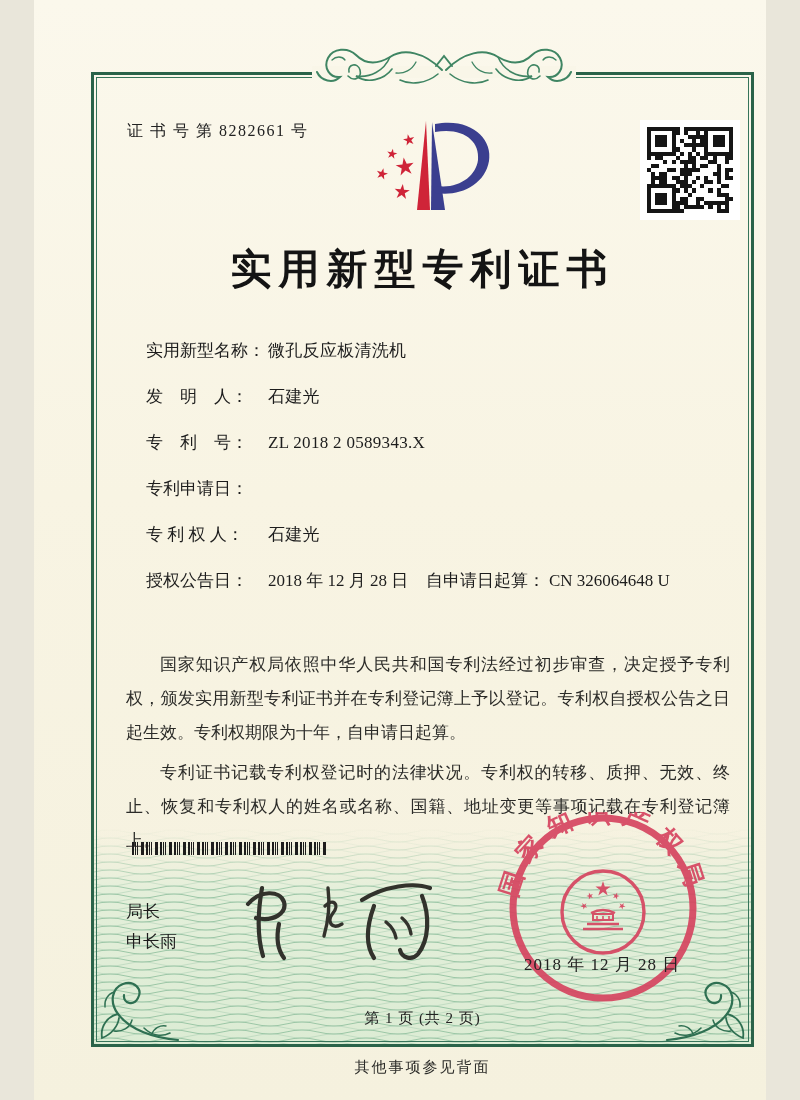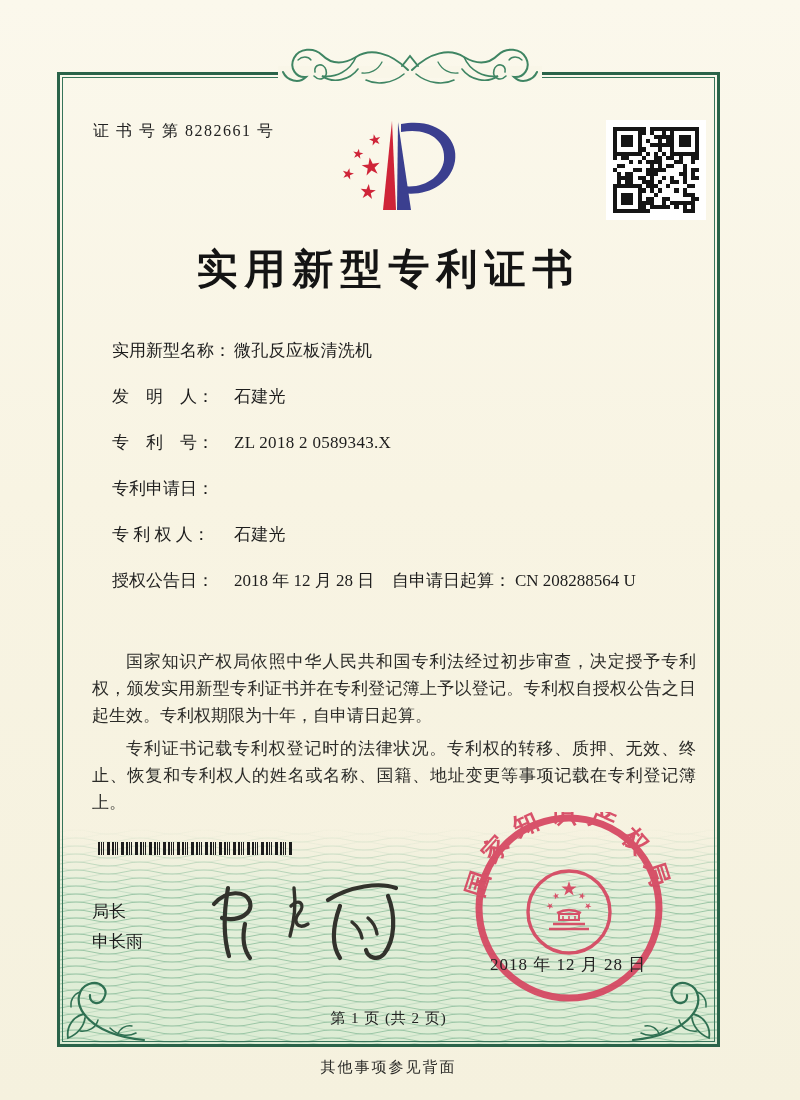--- a/index.html
+++ b/index.html
@@ -1,17 +1,17 @@
 <!DOCTYPE html>
 <html><head>
 <meta charset="utf-8">
 <style>
   html,body{margin:0;padding:0;}
   body{background:#e9e6da;font-family:"Liberation Serif","DejaVu Serif",serif;}
-  .page{position:relative;width:800px;height:1100px;margin:0 auto;overflow:hidden;
+  .page{position:relative;width:732px;height:1100px;margin:0 auto;overflow:hidden;
         background:linear-gradient(180deg,#fbf8ec 0%,#f8f4e3 45%,#f5f1de 100%);}
   
   .frame{position:absolute;left:57px;top:72px;width:663px;height:975px;box-sizing:border-box;
          border:3px solid #2a6349;}
   .frame-inner{position:absolute;left:2px;top:2px;right:2px;bottom:2px;border:1px solid #36745a;}
   
   .waveband{position:absolute;left:60px;top:828px;}
   
   .certno{position:absolute;left:93px;top:121px;font-size:16px;letter-spacing:1.5px;color:#222;}
   
@@ -30,21 +30,21 @@
   .frow.addr{margin-bottom:8px;}
   .frow.addr .fvalue{line-height:26px;}
   .flabel{flex:0 0 122px;white-space:pre;}
   .fvalue{flex:1 1 auto;letter-spacing:.3px;}
   .grantrow{position:relative;display:block;line-height:25px;}
   .grant2{position:absolute;left:280px;top:0;display:flex;}
   .grant2 .flabel{flex:0 0 auto;margin-right:4px;}
   
   .bodytext{position:absolute;left:92px;top:648px;width:620px;font-size:17px;color:#2b2b28;
             text-align:justify;}
-  .bodytext p{margin:0 16px 6px 0;line-height:27px;text-indent:34px;}
+  .bodytext p{margin:0 16px 6px 0;line-height:34px;text-indent:34px;}
   
   .barcode{position:absolute;left:98px;top:842px;width:196px;height:13px;
     background:
       repeating-linear-gradient(90deg,#1d1d1d 0 2px,transparent 2px 5px,#1d1d1d 5px 6px,transparent 6px 9px,#1d1d1d 9px 12px,transparent 12px 14px),
       repeating-linear-gradient(90deg,transparent 0 3px,#1d1d1d 3px 4px,transparent 4px 7px);}
   
   .signer{position:absolute;left:92px;top:897px;font-size:17px;color:#1d1d1d;line-height:30px;}
   .signature{position:absolute;left:198px;top:866px;}
   
   .seal{position:absolute;left:456px;top:812px;}
@@ -417,21 +417,21 @@
       <span class="flabel">专利申请日：</span>
     </div>
     <div class="frow">
       <span class="flabel">专 利 权 人：</span>
       <span class="fvalue">石建光</span>
     </div>
     <div class="grantrow">
       <span class="flabel" style="display:inline-block;width:122px;">授权公告日：</span><span>2018 年 12 月 28 日</span>
       <span class="grant2">
         <span class="flabel">自申请日起算：</span>
-          <span>CN 208288564 U</span>
+          <span>CN 326064648 U</span>
       </span>
     </div>
   </div>
 
   <div class="bodytext">
     <p>国家知识产权局依照中华人民共和国专利法经过初步审查，决定授予专利权，颁发实用新型专利证书并在专利登记簿上予以登记。专利权自授权公告之日起生效。专利权期限为十年，自申请日起算。</p>
     <p>专利证书记载专利权登记时的法律状况。专利权的转移、质押、无效、终止、恢复和专利权人的姓名或名称、国籍、地址变更等事项记载在专利登记簿上。</p>
   </div>
 
   <div class="barcode"></div>

